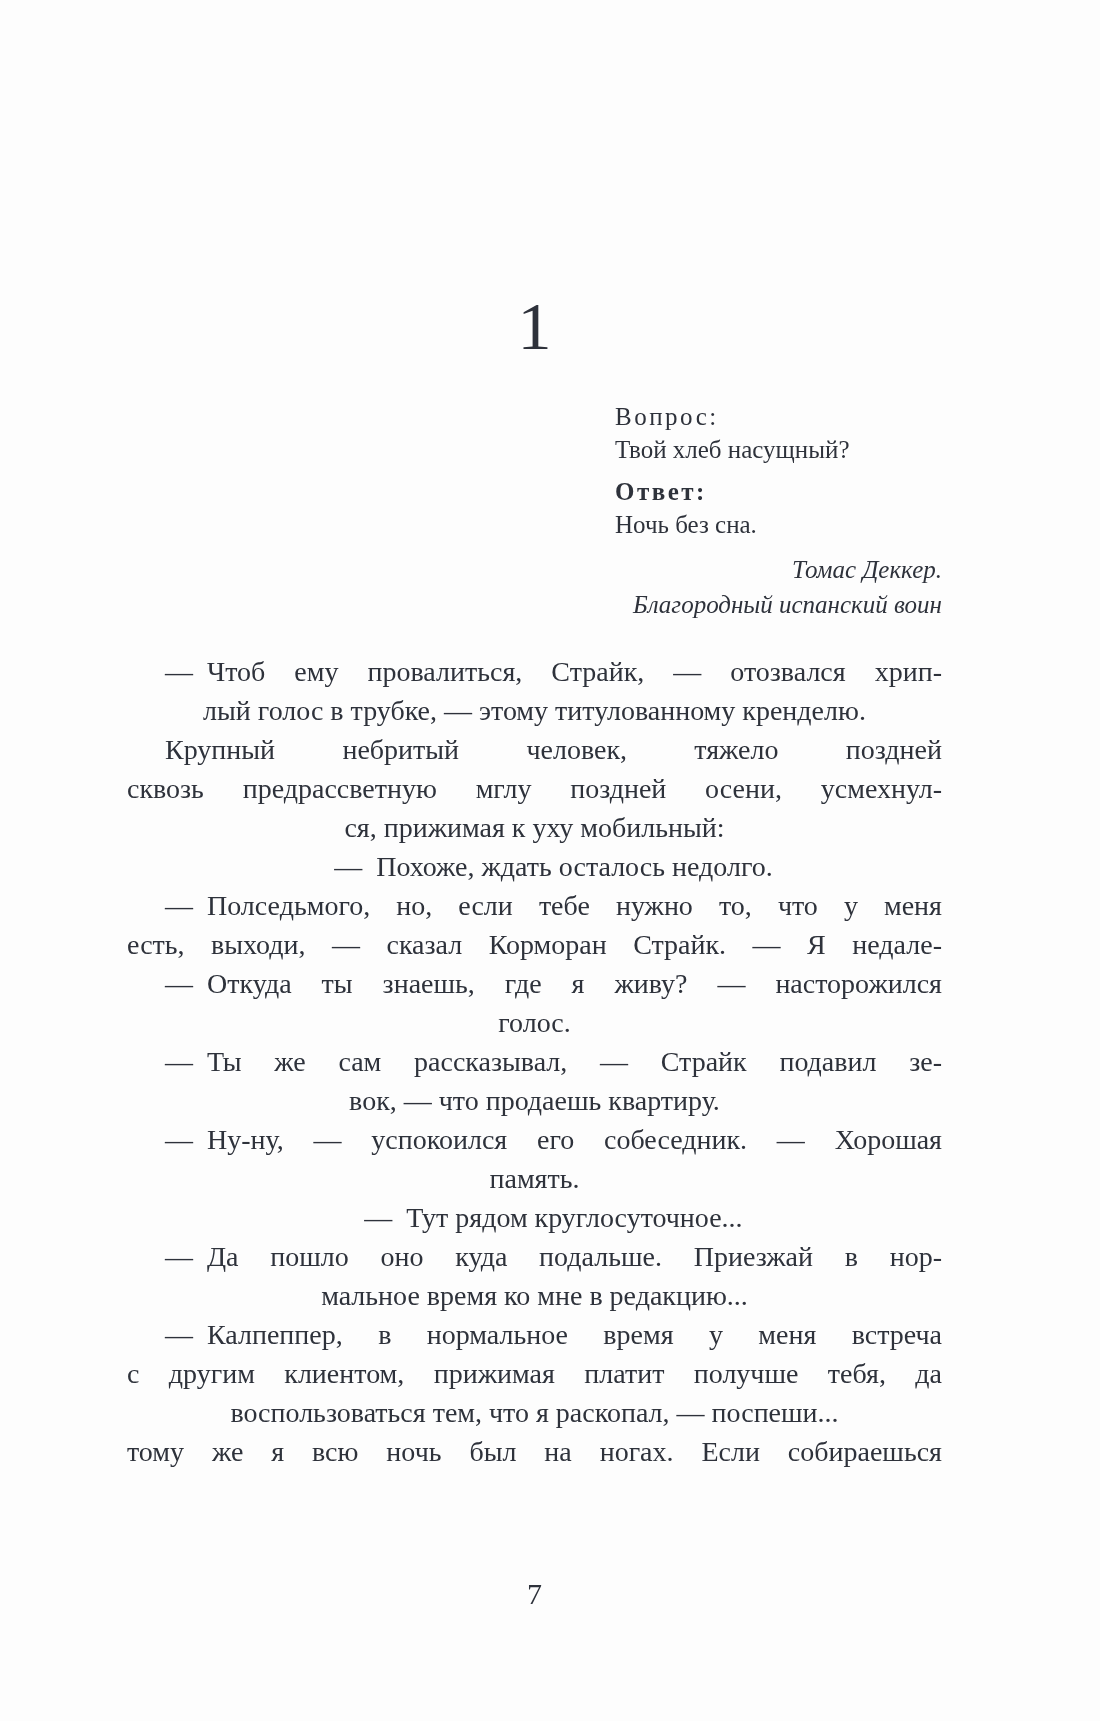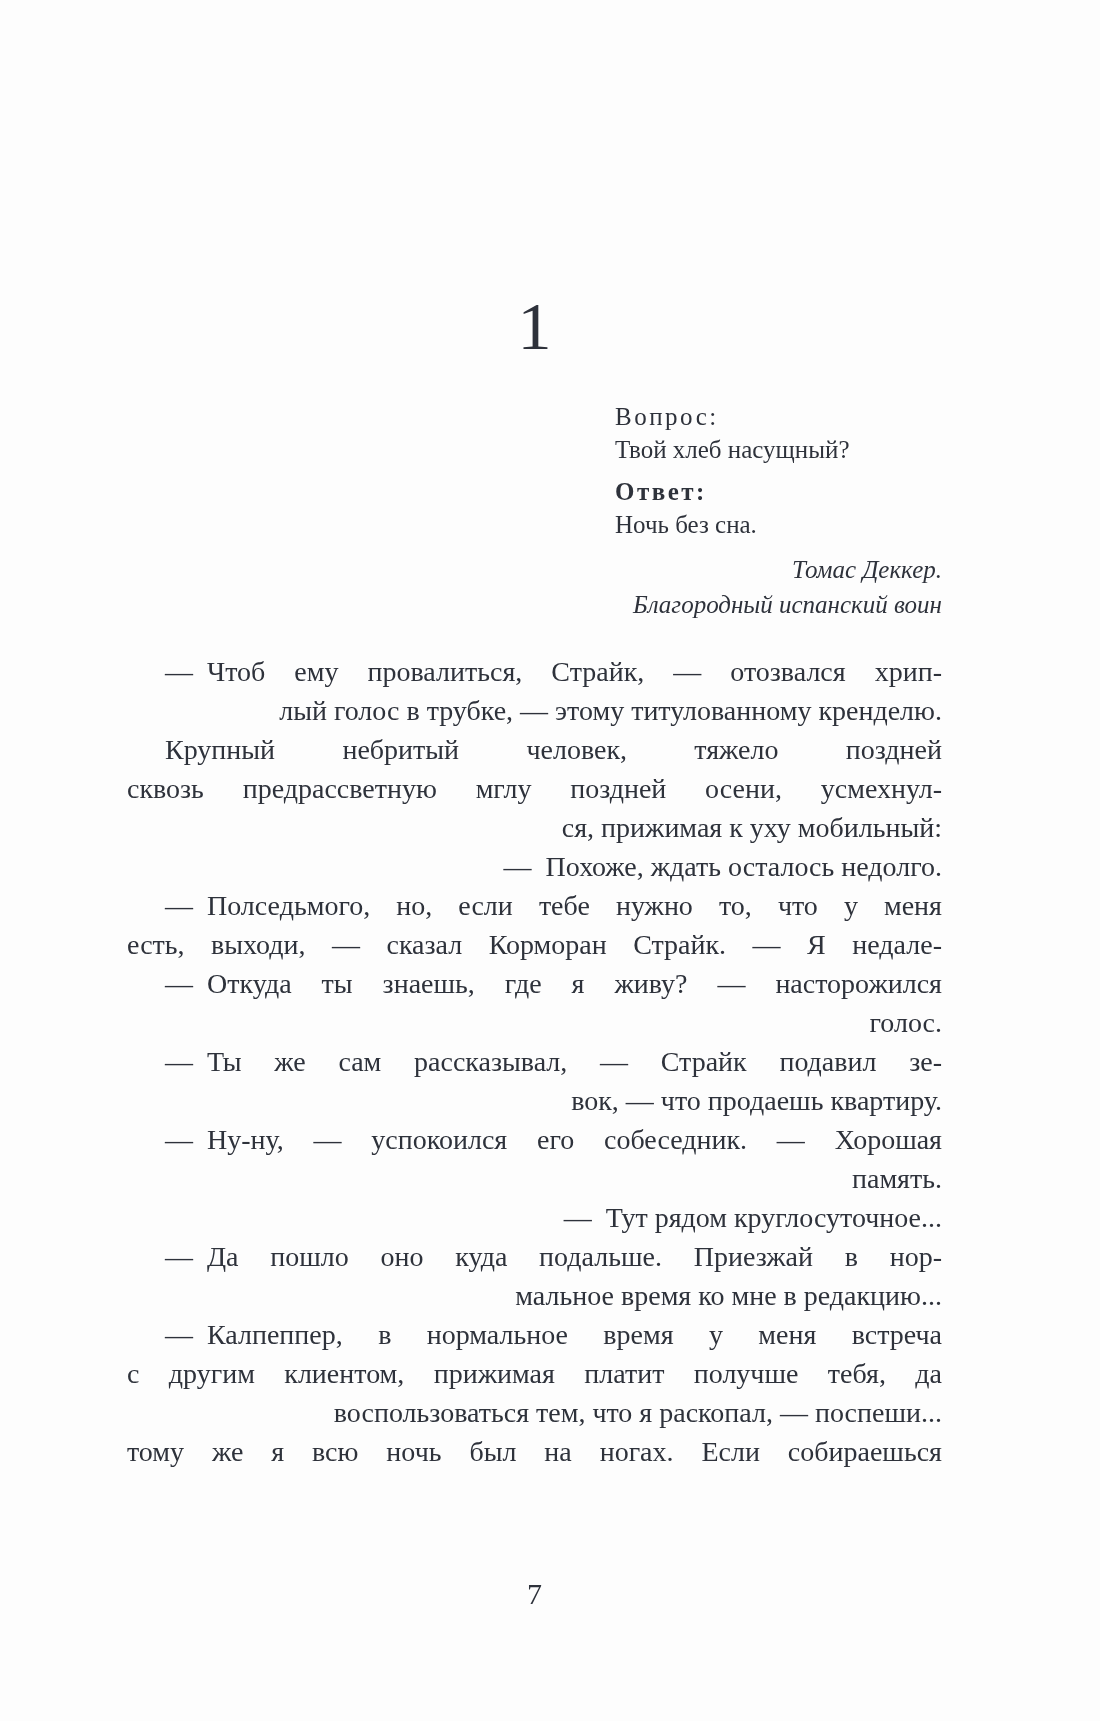--- a/index.html
+++ b/index.html
@@ -39,21 +39,21 @@
     font-style:italic;
     text-align:right;
     white-space:nowrap;
     line-height:35px;
   }
   .body-text{
     position:absolute;
     top:636px;left:127px;width:815px;
     font-size:28px;line-height:39px;margin-top:16px;
   }
-  .line{height:39px;text-align:right;white-space:normal;}
+  .line{height:39px;text-align:center;white-space:normal;}
   .line.indent{padding-left:38px;}
   .line.justify{text-align:justify;text-align-last:justify;}
   .page-number{
     position:absolute;
     top:1579px;left:127px;width:815px;
     text-align:center;
     font-size:30px;line-height:30px;
   }
 </style>
 </head>

